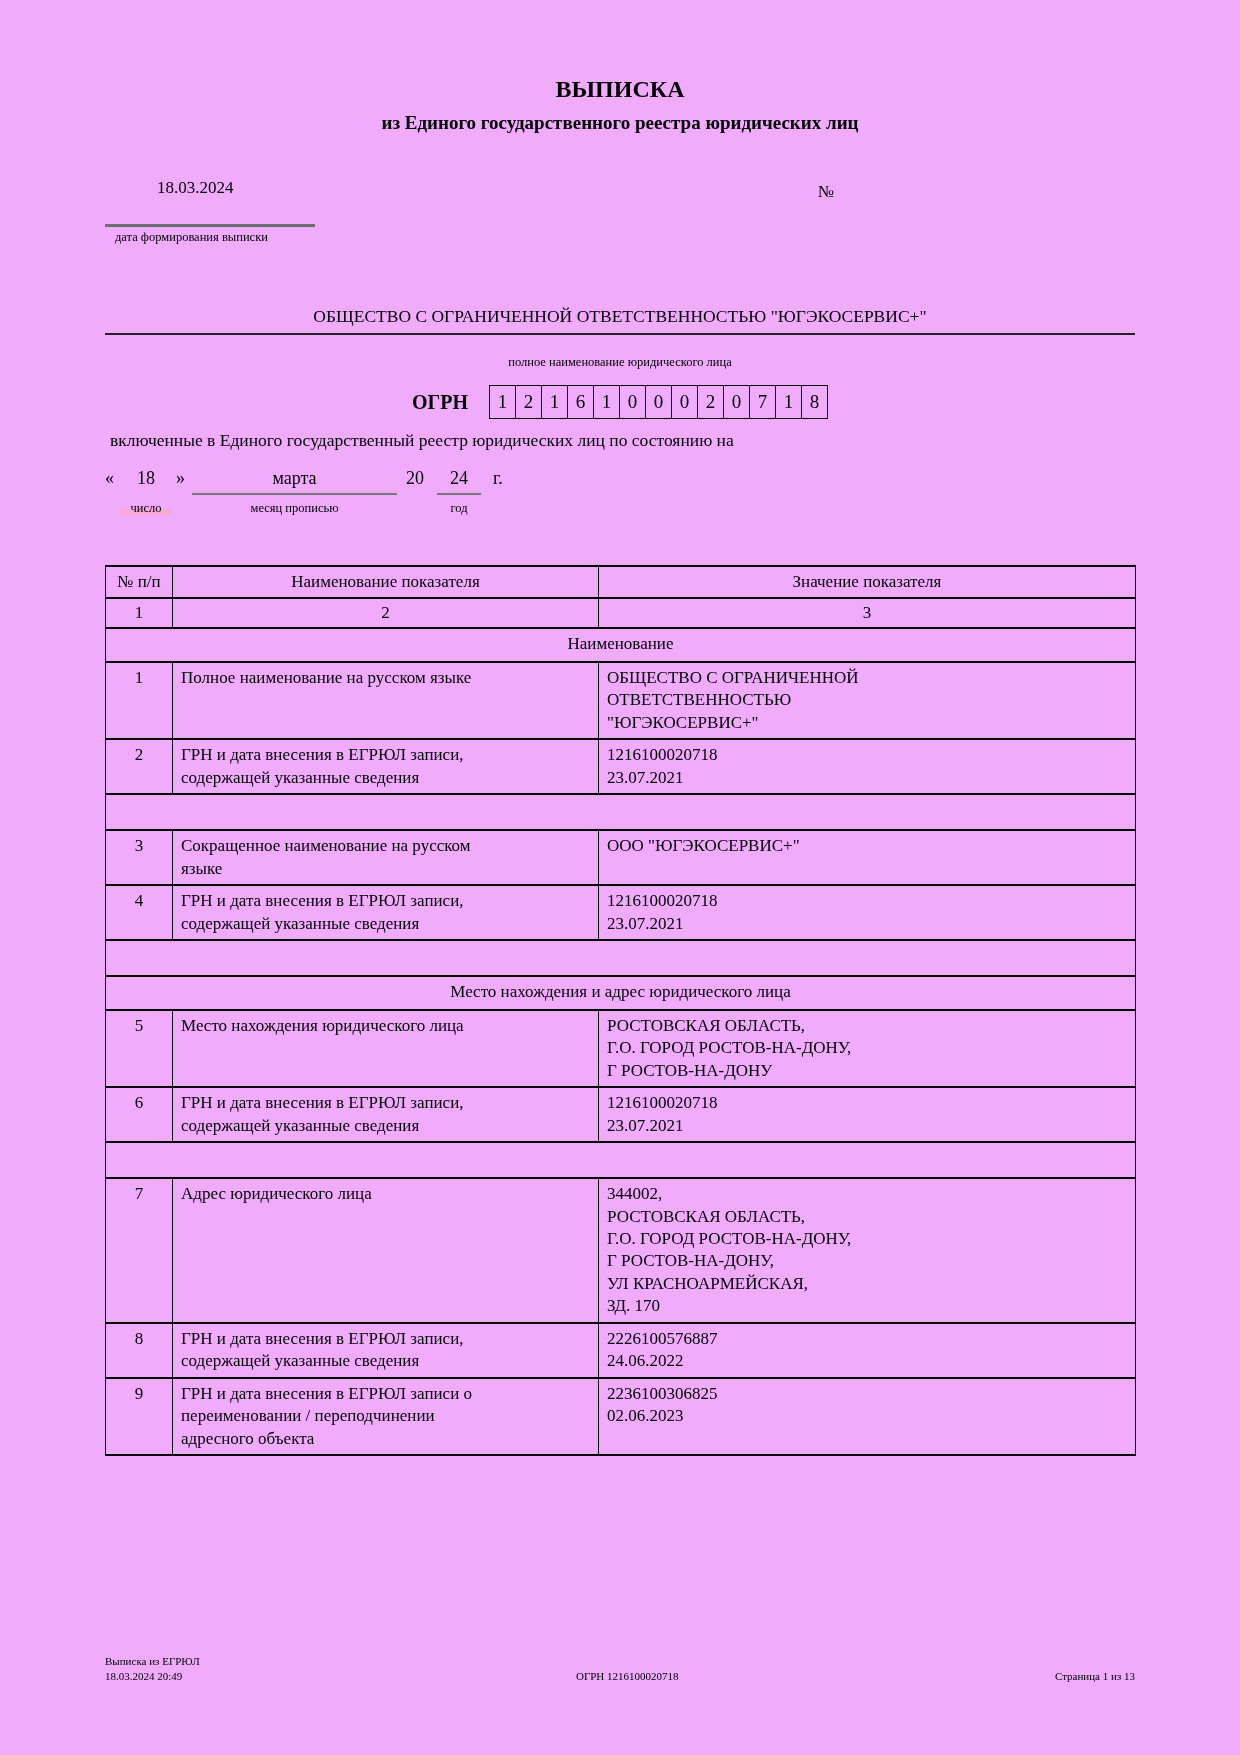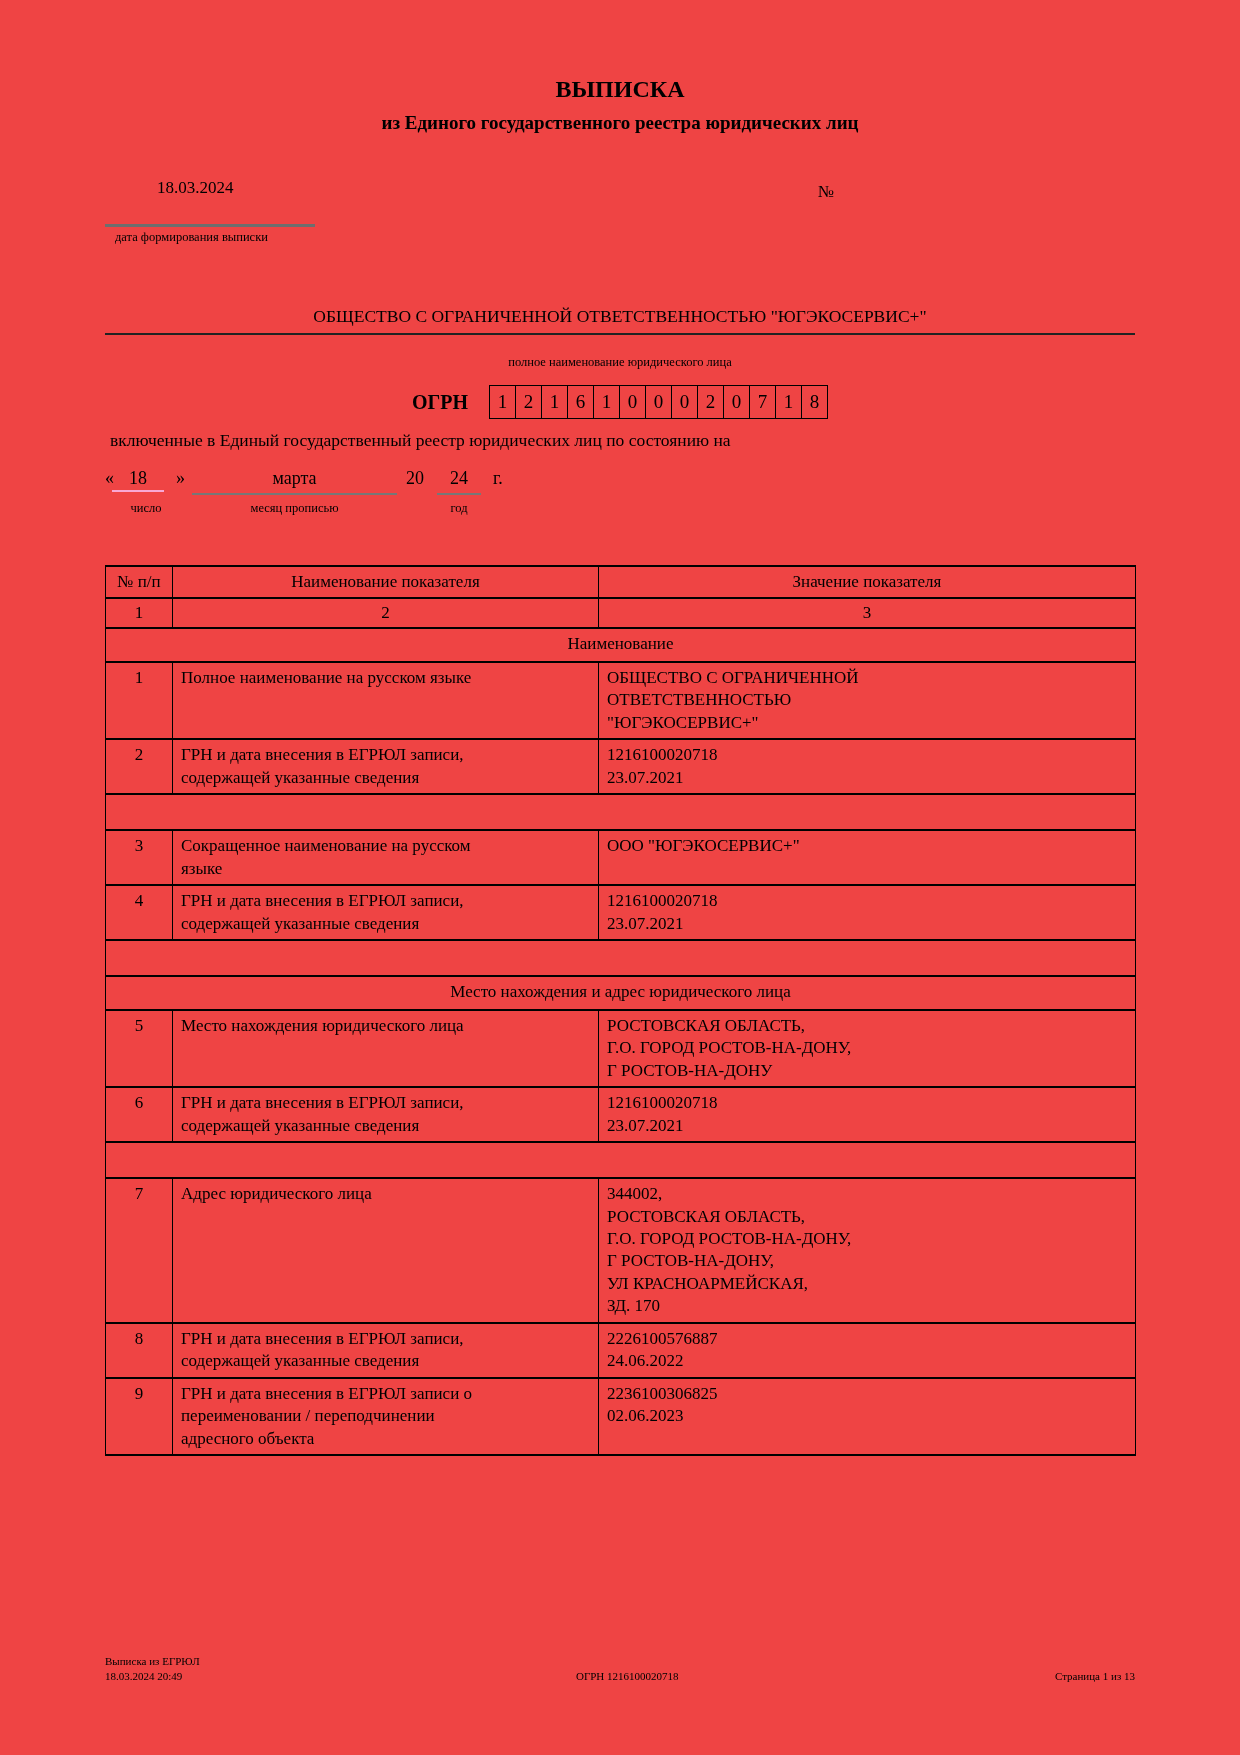--- a/index.html
+++ b/index.html
@@ -1,19 +1,19 @@
 <!DOCTYPE html>
 <html><head>
 <meta charset="utf-8">
 <style>
   html,body { margin:0; padding:0; background:#fff; }
   .page {
     position:relative;
     width:1240px; height:1755px;
-    background:#ef4444;
+    background:#f0abfc;
     font-family:"Liberation Serif","DejaVu Serif",serif;
     color:#000;
     overflow:hidden;
   }
   .doc-title {
     position:absolute; top:76px; left:0; width:100%;
     text-align:center; font-size:24px; font-weight:bold;
   }
   .doc-subtitle {
     position:absolute; top:112px; left:0; width:100%;
@@ -51,21 +51,21 @@
   .ogrn-boxes { display:flex; }
   .ogrn-box {
     width:25px; height:32px; border:1px solid #000; margin-left:-1px;
     display:flex; align-items:center; justify-content:center;
     font-size:19px;
   }
   .included { position:absolute; top:430px; left:110px; font-size:17.5px; }
   
   .asof { position:absolute; top:468px; left:0; width:100%; height:60px; font-size:18px; }
   .asof .q-open  { position:absolute; left:105px; top:0; }
-  .asof .d-day   { position:absolute; left:112px; top:0; width:52px; text-align:center; border-bottom:2px solid #f9a8d4; padding-bottom:1px; }
+  .asof .d-day   { position:absolute; left:120px; top:0; width:52px; text-align:center; border-bottom:6px solid #f9a8d4; padding-bottom:20px; }
   .asof .q-close { position:absolute; left:176px; top:0; }
   .asof .d-month { position:absolute; left:192px; top:0; width:205px; text-align:center; border-bottom:2px solid #777; padding-bottom:4px; }
   .asof .d-cent  { position:absolute; left:406px; top:0; }
   .asof .d-year  { position:absolute; left:437px; top:0; width:44px; text-align:center; border-bottom:2px solid #777; padding-bottom:4px; }
   .asof .d-suf   { position:absolute; left:493px; top:0; }
   .asof .l-day   { position:absolute; left:120px; top:33px; width:52px;  text-align:center; font-size:12.5px; }
   .asof .l-month { position:absolute; left:192px; top:33px; width:205px; text-align:center; font-size:12.5px; }
   .asof .l-year  { position:absolute; left:437px; top:33px; width:44px;  text-align:center; font-size:12.5px; }
   
   .main {
@@ -127,21 +127,21 @@
         <span class="ogrn-box">0</span>
         <span class="ogrn-box">0</span>
         <span class="ogrn-box">2</span>
         <span class="ogrn-box">0</span>
         <span class="ogrn-box">7</span>
         <span class="ogrn-box">1</span>
         <span class="ogrn-box">8</span>
       </span>
   </div>
 
-  <div class="included">включенные в Единый государственный реестр юридических лиц по состоянию на</div>
+  <div class="included">включенные в Единого государственный реестр юридических лиц по состоянию на</div>
 
   <div class="asof">
     <span class="q-open">«</span>
     <span class="d-day">18</span>
     <span class="q-close">»</span>
     <span class="d-month">марта</span>
     <span class="d-cent">20</span>
     <span class="d-year">24</span>
     <span class="d-suf">г.</span>
     <span class="l-day">число</span>

